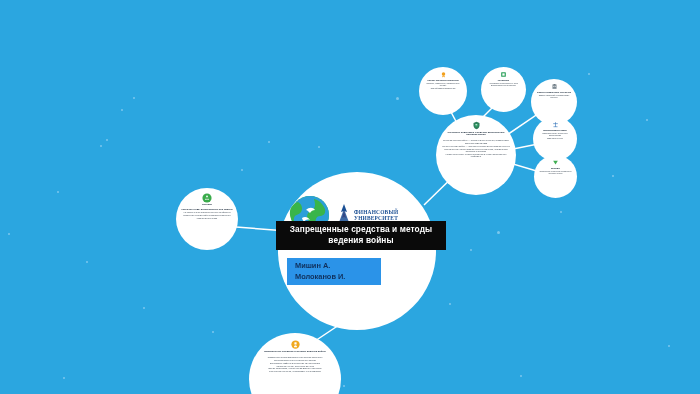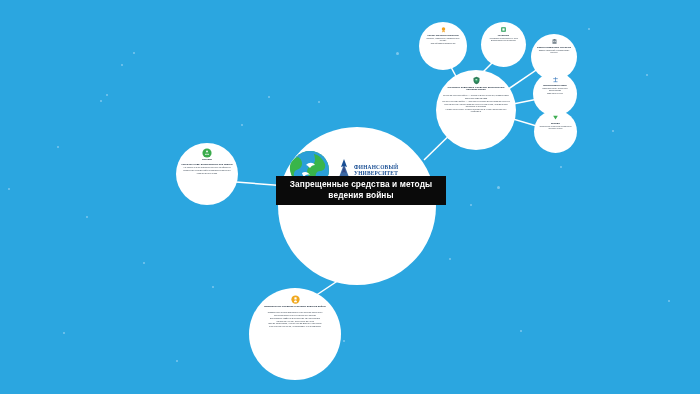--- a/index.html
+++ b/index.html
@@ -2,21 +2,21 @@
 <html><head>
 <meta charset="utf-8">
 <style>
   html,body{margin:0;padding:0;}
   body{
     width:700px;height:394px;overflow:hidden;
     font-family:"Liberation Sans",sans-serif;
     background:#2ba6e0;
     position:relative;
   }
-  #stage{position:absolute;inset:0;overflow:hidden;}
+  #stage{position:absolute;inset:0;overflow:hidden;margin-top:45px;}
 
   
   .star{position:absolute;background:#bfe4f7;border-radius:50%;opacity:.55;}
 
   
   #links{position:absolute;inset:0;width:700px;height:394px;}
 
   
   .node{
     position:absolute;
@@ -167,20 +167,24 @@
       </svg>
       <div id="fu-text">
         <span>ФИНАНСОВЫЙ</span>
         <span>УНИВЕРСИТЕТ</span>
       </div>
     </div>
   </div>
 
   <div id="title-banner">Запрещенные средства и методы ведения войны</div>
 
+  <div id="authors-box">
+    <div>Мишин А.</div>
+    <div>Молоканов И.</div>
+  </div>
 
   <div class="node n-small" style="left:436px;top:70px;width:80px;height:80px;padding:6px 6px 0;">
     <svg class="ico" width="9" height="9" viewBox="0 0 24 24">
       <path d="M12 2l8 3v7c0 5-4 9-8 10-4-1-8-5-8-10V5z" fill="#2f7f5b"></path>
       <circle cx="12" cy="11" r="4.6" fill="#35a36b"></circle>
       <path d="M9 9c2-1 4-1 6 1-2 0-3 1-4 2-1-2-1-2-2-3z" fill="#ffffff"></path>
     </svg>
     <div class="ttl" style="font-size:2.4px;margin-top:1.5px;">Состояние подготовки и ведения вооружённого противостояния</div>
     <div class="bd" style="margin-top:2px;">
       <div>Средства ведения войны — оружие и иные средства, применяемые вооружёнными силами</div>

